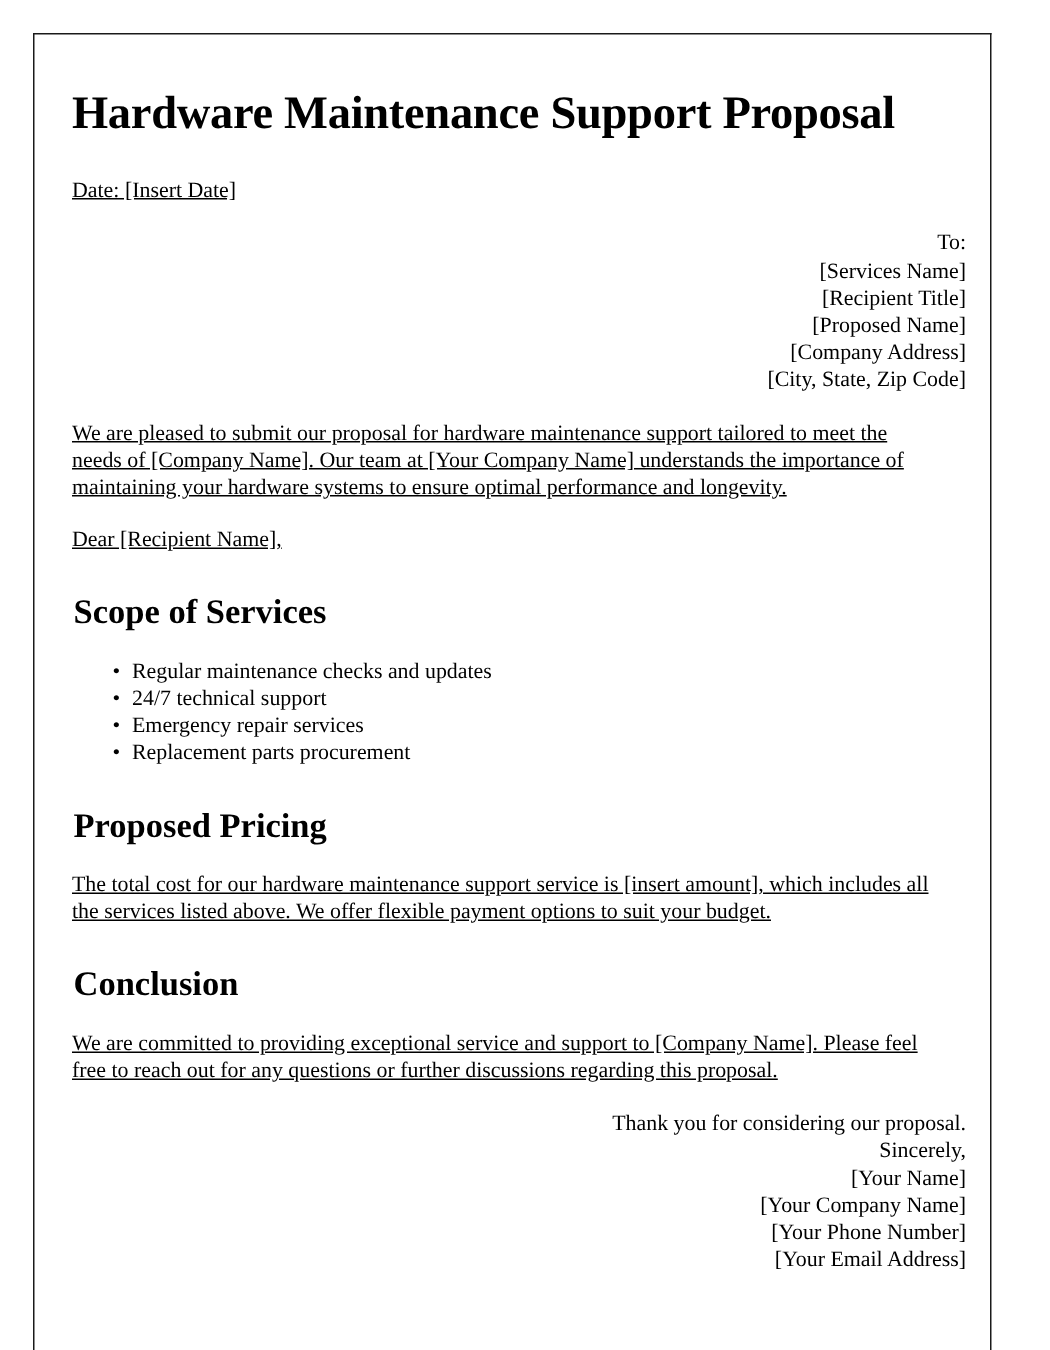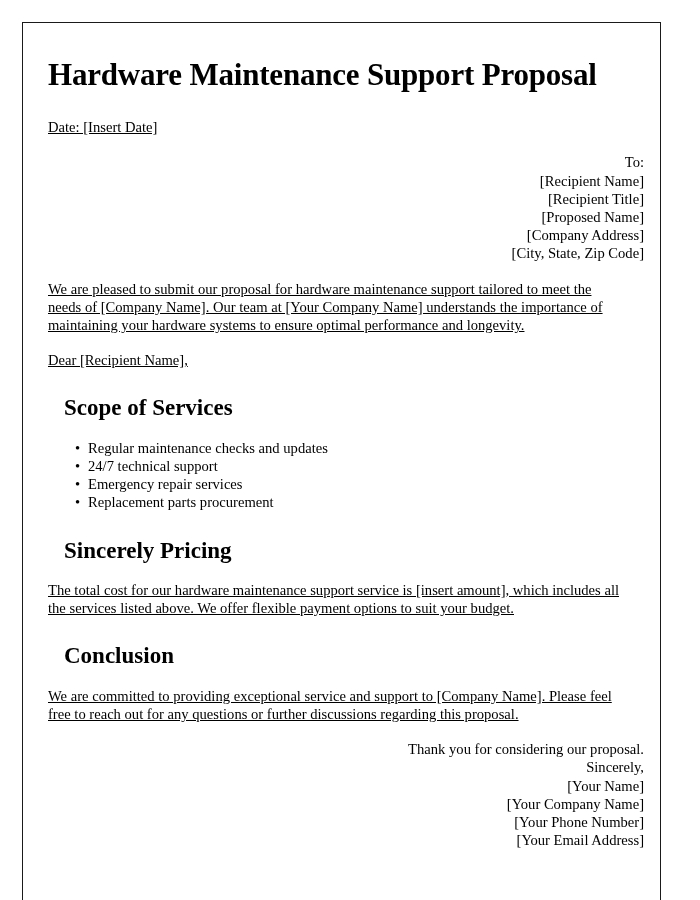--- a/index.html
+++ b/index.html
@@ -41,21 +41,21 @@
     line-height: 1.1;
     letter-spacing: -0.2px;
     margin: 13px 0 26px 0;
     white-space: nowrap;
   }
 
   .section-heading {
     font-size: 23px;
     font-weight: bold;
     line-height: 1.15;
-    margin: 26px 0 17px 16px;
+    margin: 26px 0 17px 1px;
   }
 
   .body-text {
     font-size: 14.6px;
     line-height: 18.2px;
     margin: 0 0 17px 0;
     max-width: 576px;
     text-decoration: underline;
   }
 
@@ -98,41 +98,41 @@
 
 <div class="page-sheet">
   <div class="page-inner">
 
     <h1 class="doc-title">Hardware Maintenance Support Proposal</h1>
 
     <p class="body-text">Date: [Insert Date]</p>
 
     <div class="line-block">
       <span class="text-line">To:</span>
-      <span class="text-line">[Recipient Name]</span>
+      <span class="text-line">[Services Name]</span>
       <span class="text-line">[Recipient Title]</span>
       <span class="text-line">[Proposed Name]</span>
       <span class="text-line">[Company Address]</span>
       <span class="text-line">[City, State, Zip Code]</span>
     </div>
 
     <p class="body-text">We are pleased to submit our proposal for hardware maintenance support tailored to meet the needs of [Company Name]. Our team at [Your Company Name] understands the importance of maintaining your hardware systems to ensure optimal performance and longevity.</p>
 
     <p class="body-text">Dear [Recipient Name],</p>
 
     <h2 class="section-heading">Scope of Services</h2>
 
     <ul class="service-list">
       <li><span class="bullet-dot">•</span><span>Regular maintenance checks and updates</span></li>
       <li><span class="bullet-dot">•</span><span>24/7 technical support</span></li>
       <li><span class="bullet-dot">•</span><span>Emergency repair services</span></li>
       <li><span class="bullet-dot">•</span><span>Replacement parts procurement</span></li>
     </ul>
 
-    <h2 class="section-heading">Sincerely Pricing</h2>
+    <h2 class="section-heading">Proposed Pricing</h2>
 
     <p class="body-text">The total cost for our hardware maintenance support service is [insert amount], which includes all the services listed above. We offer flexible payment options to suit your budget.</p>
 
     <h2 class="section-heading">Conclusion</h2>
 
     <p class="body-text">We are committed to providing exceptional service and support to [Company Name]. Please feel free to reach out for any questions or further discussions regarding this proposal.</p>
 
     <div class="line-block last">
       <span class="text-line">Thank you for considering our proposal.</span>
       <span class="text-line">Sincerely,</span>

